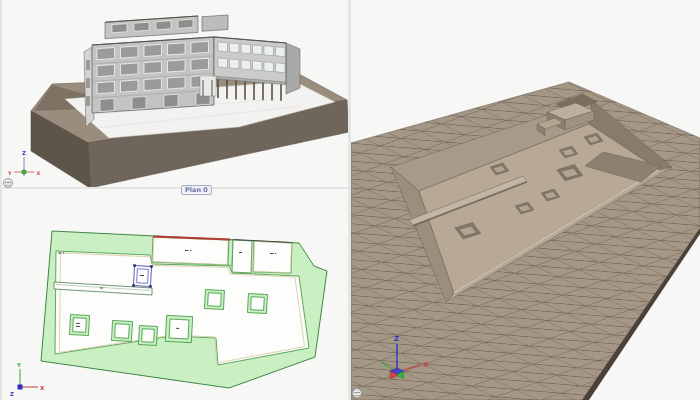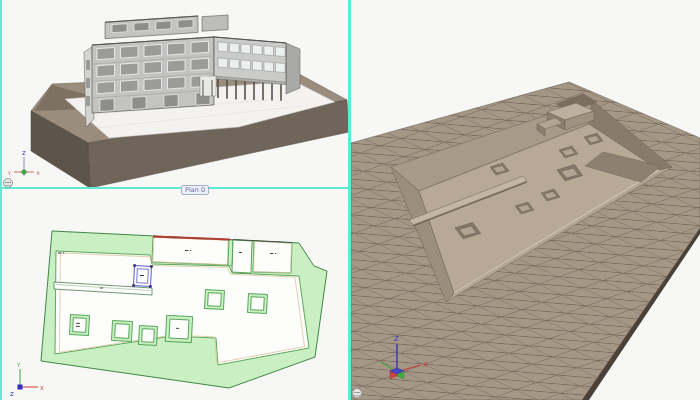--- a/index.html
+++ b/index.html
@@ -1,17 +1,17 @@
 <!DOCTYPE html>
 <html><head>
 <meta charset="utf-8">
 <style>
   html,body{margin:0;padding:0;}
   body{font-family:"DejaVu Sans", sans-serif;}
-  .stage{position:relative;width:700px;height:400px;background:#5eead4;overflow:hidden;}
+  .stage{position:relative;width:700px;height:400px;background:#e5e5e5;overflow:hidden;font-weight:bold;}
   .viewport{position:absolute;background:#f7f7f6;overflow:hidden;}
   #vp-building{left:2px;top:0;width:346px;height:187px;}
   #vp-plan{left:2px;top:189px;width:346px;height:211px;}
   #vp-terrain{left:351px;top:0;width:349px;height:400px;}
   .plan-tab{
     position:absolute;left:181px;top:185px;z-index:5;
     font-size:6.5px;line-height:8px;color:#6b74a8;
     background:#eef0f6;border:1px solid #a8aec6;border-radius:2px;
     padding:0 3px;cursor:default;
   }

